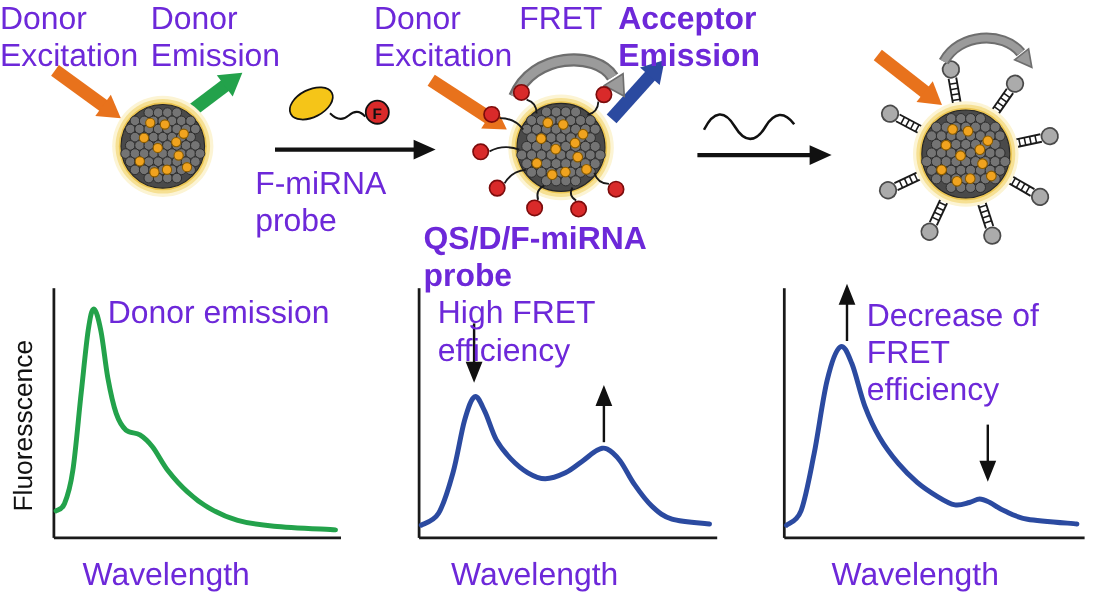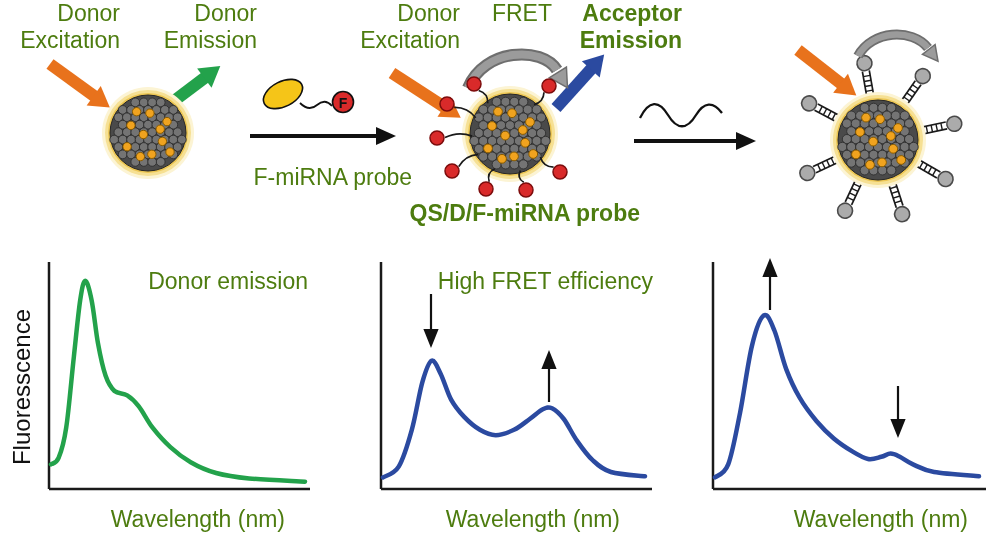--- a/index.html
+++ b/index.html
@@ -5,22 +5,22 @@
   * { margin:0; padding:0; box-sizing:border-box; }
   html,body { background:#fff; }
   body {
     width:1000px; height:541px;
     font-family:"Liberation Sans", sans-serif;
     color:#111;
   }
   .fig { position:relative; width:1000px; height:541px; background:#fff; overflow:hidden; }
   .fig > svg { position:absolute; left:0; top:0; }
   .lbl {
-    position:absolute; color:#4d7c0f; font-size:23px; line-height:1.18;
-    text-align:right; white-space:pre-line;
+    position:absolute; color:#6d28d9; font-size:29px; line-height:1.18;
+    text-align:left; white-space:pre-line;
   }
   .ylabel {
     position:absolute; top:372px; left:-97px; width:240px; height:30px;
     text-align:center; font-size:24px; color:#111;
     transform:rotate(-90deg);
   }
   .curve { fill:none; stroke-width:4.5; stroke-linecap:round; stroke-linejoin:round; }
 </style>
 </head>
 <body>
@@ -397,24 +397,26 @@
 
   <div class="lbl" style="left:0; top:4; width:120px;">Donor
 Excitation</div>
   <div class="lbl" style="left:137px; top:4; width:120px;">Donor
 Emission</div>
   <div class="lbl" style="left:340px; top:4; width:120px;">Donor
 Excitation</div>
   <div class="lbl" style="left:472px; top:22; width:80px;">FRET</div>
   <div class="lbl" style="left:562px; top:0; width:120px;font-weight:bold;">Acceptor
 Emission</div>
-  <div class="lbl" style="left:232px; top:150px; width:180px;margin-top:14px;">F-miRNA probe</div>
+  <div class="lbl" style="left:232px; top:150px; width:180px;">F-miRNA probe</div>
   <div class="lbl" style="left:385px; top:200px; width:255px;font-weight:bold;">QS/D/F-miRNA probe</div>
 
   <div class="lbl" style="left:98px; top:268px; width:210px;">Donor emission</div>
   <div class="lbl" style="left:398px; top:268px; width:255px;">High FRET efficiency</div>
+  <div class="lbl" style="left:788px; top:270px; width:185px;">Decrease of
+FRET efficiency</div>
 
   <div class="lbl" style="left:75px; top:506px; width:210px;">Wavelength (nm)</div>
   <div class="lbl" style="left:410px; top:506px; width:210px;">Wavelength (nm)</div>
   <div class="lbl" style="left:756px; top:506px; width:212px;">Wavelength (nm)</div>
 
   <div class="ylabel">Fluoresscence</div>
 </div>
 
 </body></html>

